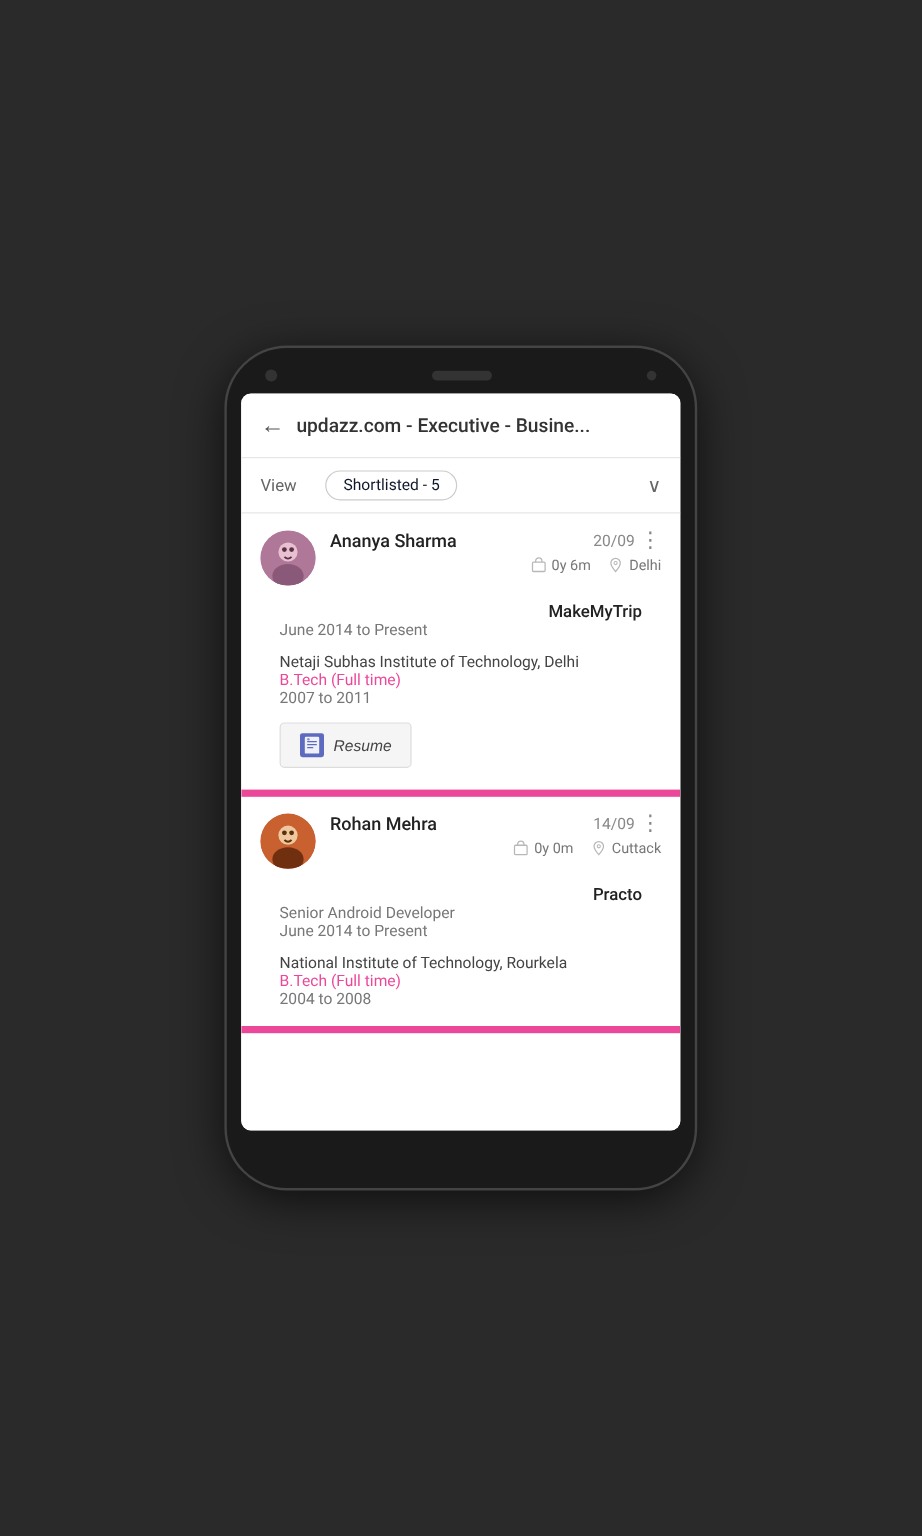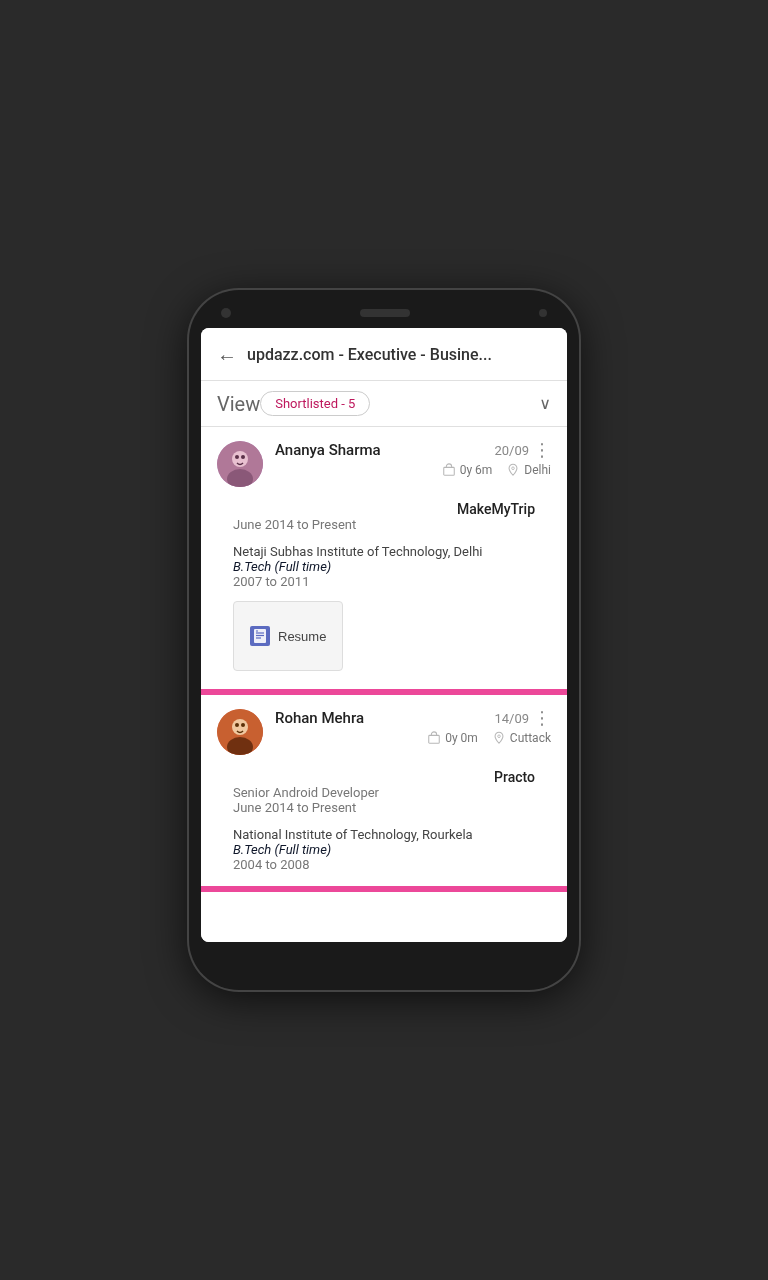--- a/index.html
+++ b/index.html
@@ -60,31 +60,31 @@
       text-overflow: ellipsis;
     }
     .filter-bar {
       display: flex;
       align-items: center;
       padding: 10px 16px;
       border-bottom: 1px solid #e0e0e0;
       background: #fff;
     }
     .view-label {
-      font-size: 20px;
+      font-size: 14px;
       color: #666;
-      margin-right: 0;
+      margin-right: 24px;
     }
     .filter-pill {
       background: #fff;
       border: 1px solid #ccc;
       border-radius: 20px;
       padding: 4px 14px;
       font-size: 13px;
-      color: #be185d;
+      color: #0f172a;
       cursor: pointer;
     }
     .chevron-down {
       margin-left: auto;
       color: #666;
       font-size: 16px;
     }
     .scroll-area {
       flex: 1;
       overflow-y: auto;
@@ -175,41 +175,41 @@
     }
     .edu-block {
       padding: 12px 16px 0 16px;
     }
     .edu-institute {
       font-size: 13px;
       color: #444;
     }
     .edu-degree {
       font-size: 13px;
-      color: #0f172a;
-      font-style: italic;
+      color: #ec4899;
     }
     .edu-years {
       font-size: 13px;
       color: #777;
     }
     .resume-btn-area {
       padding: 12px 16px 4px 16px;
     }
     .resume-btn {
       display: inline-flex;
       align-items: center;
       gap: 8px;
       background: #f5f5f5;
       border: 1px solid #ddd;
       border-radius: 4px;
-      padding: 24px 16px;
+      padding: 8px 16px;
       font-size: 13px;
       color: #444;
       cursor: pointer;
+      font-style: italic;
     }
     .resume-icon {
       width: 20px;
       height: 20px;
       background: #5c6bc0;
       border-radius: 2px;
       display: flex;
       align-items: center;
       justify-content: center;
     }

